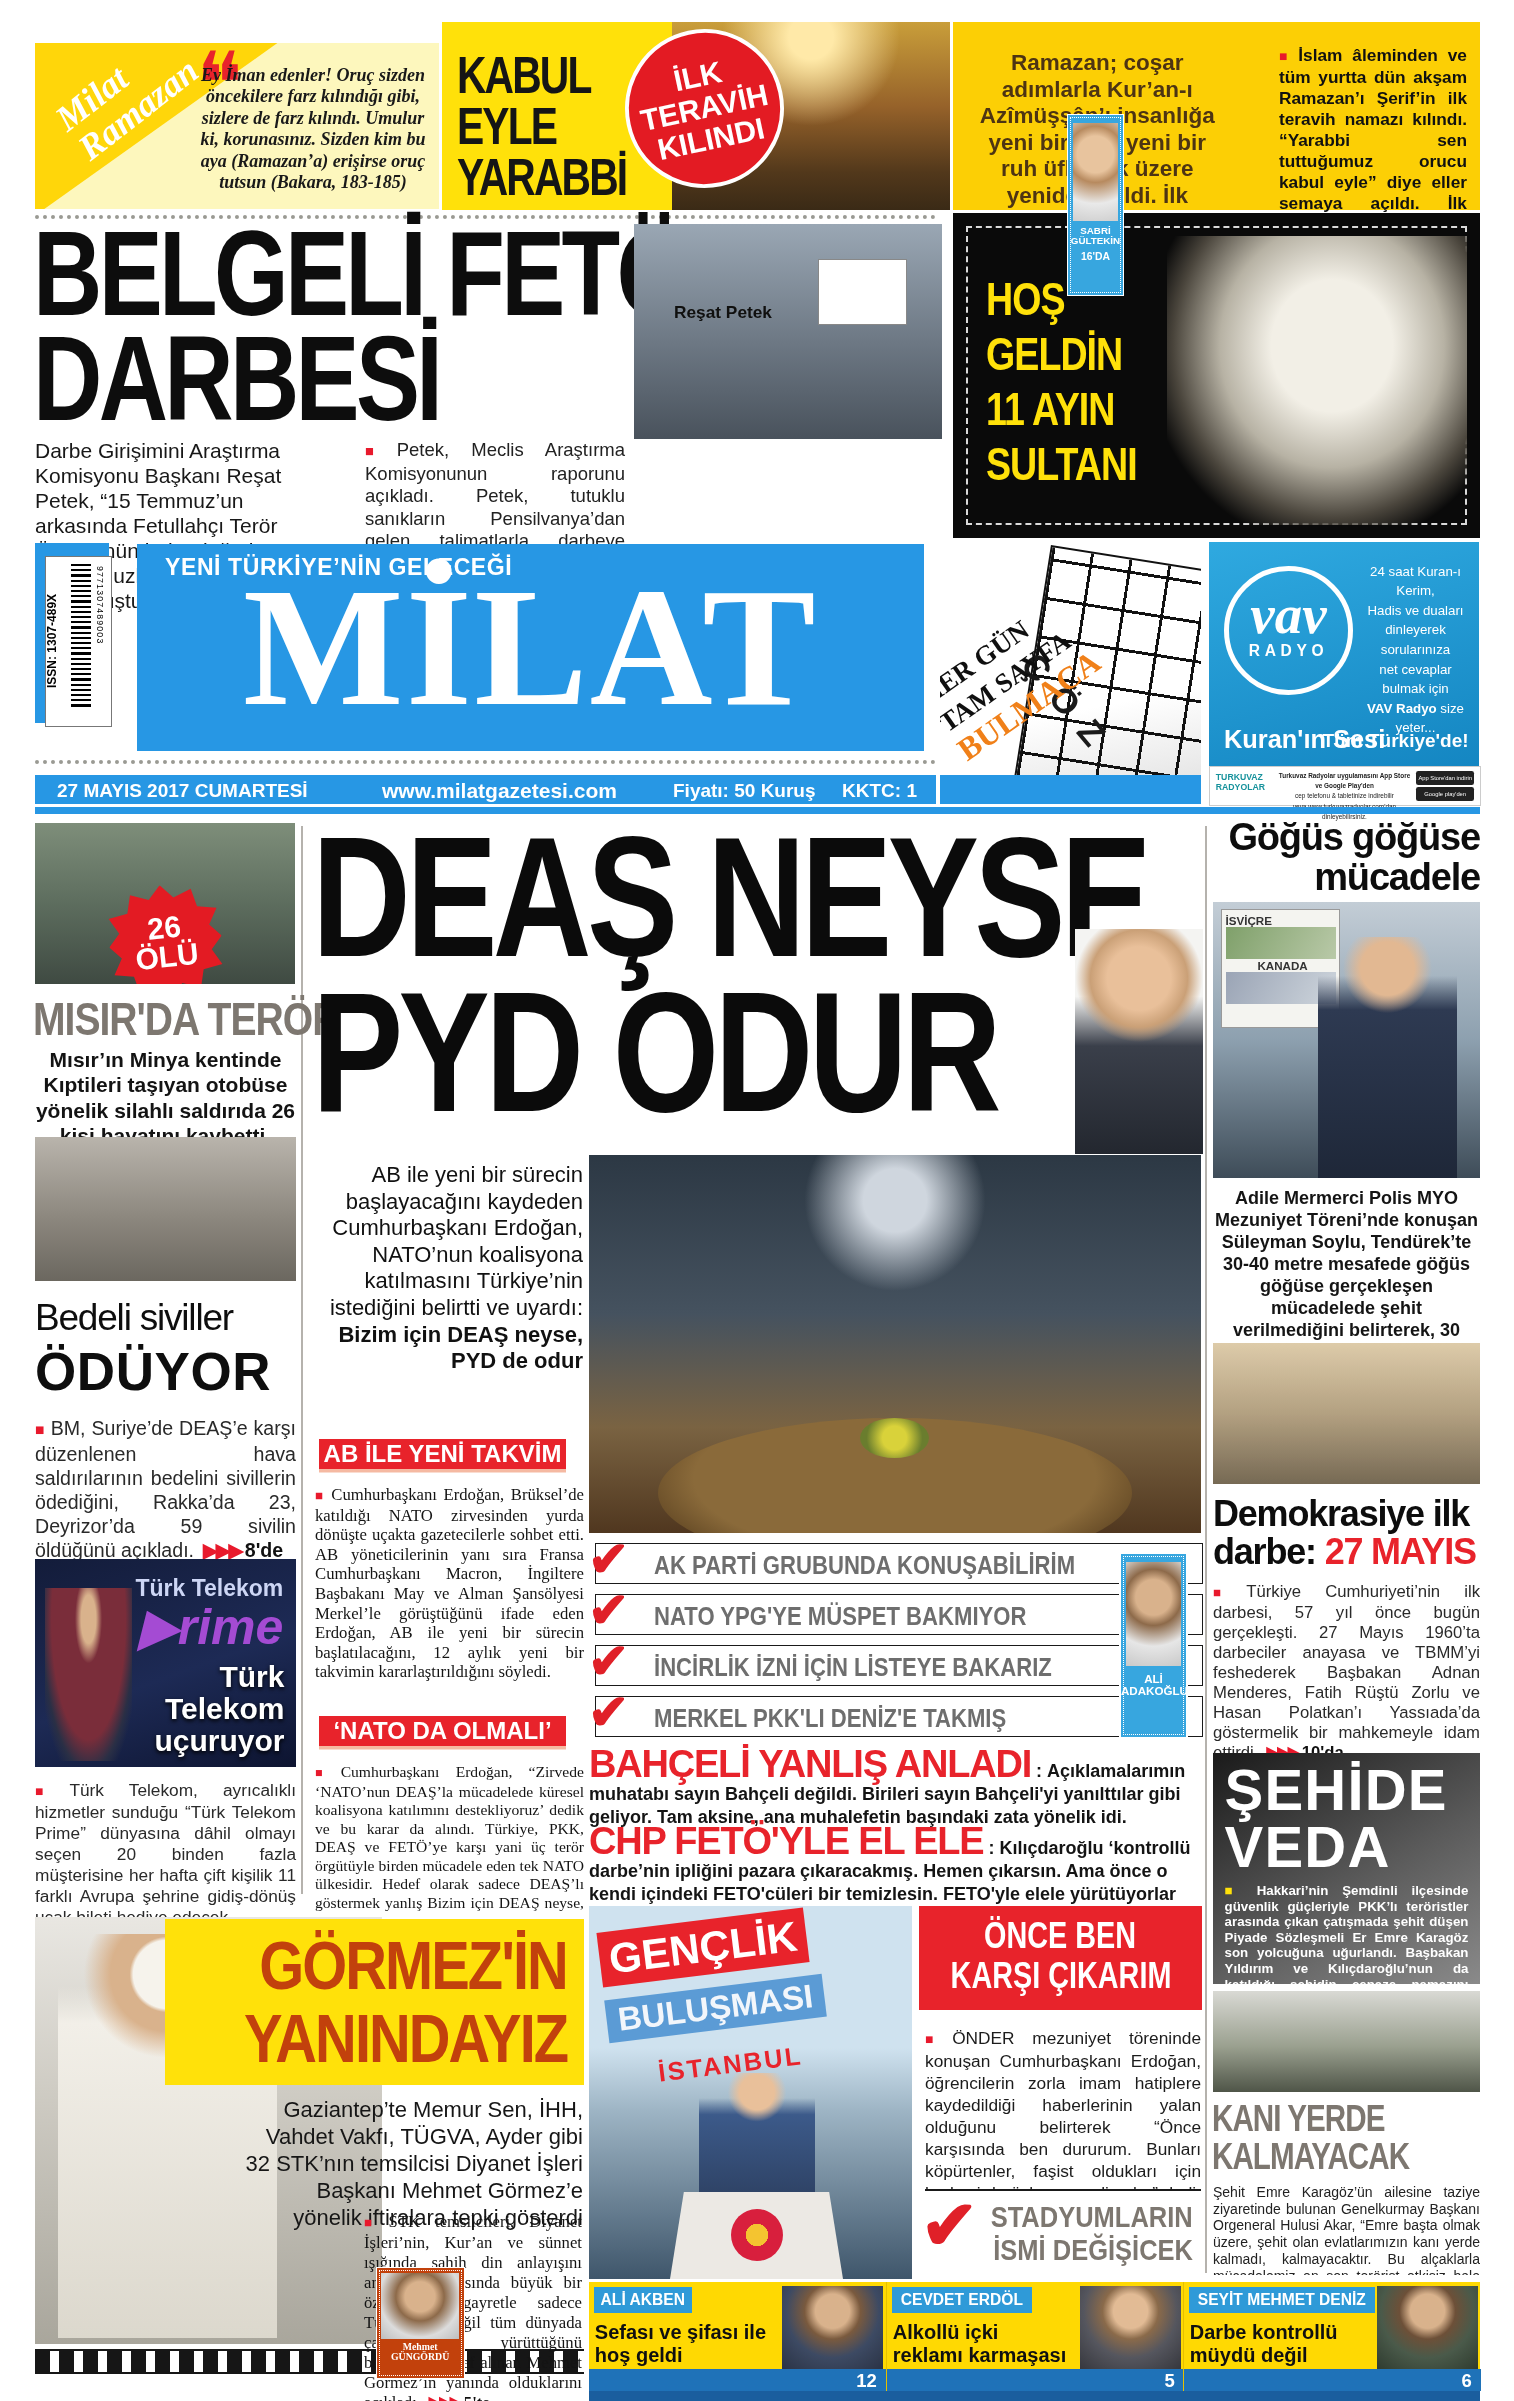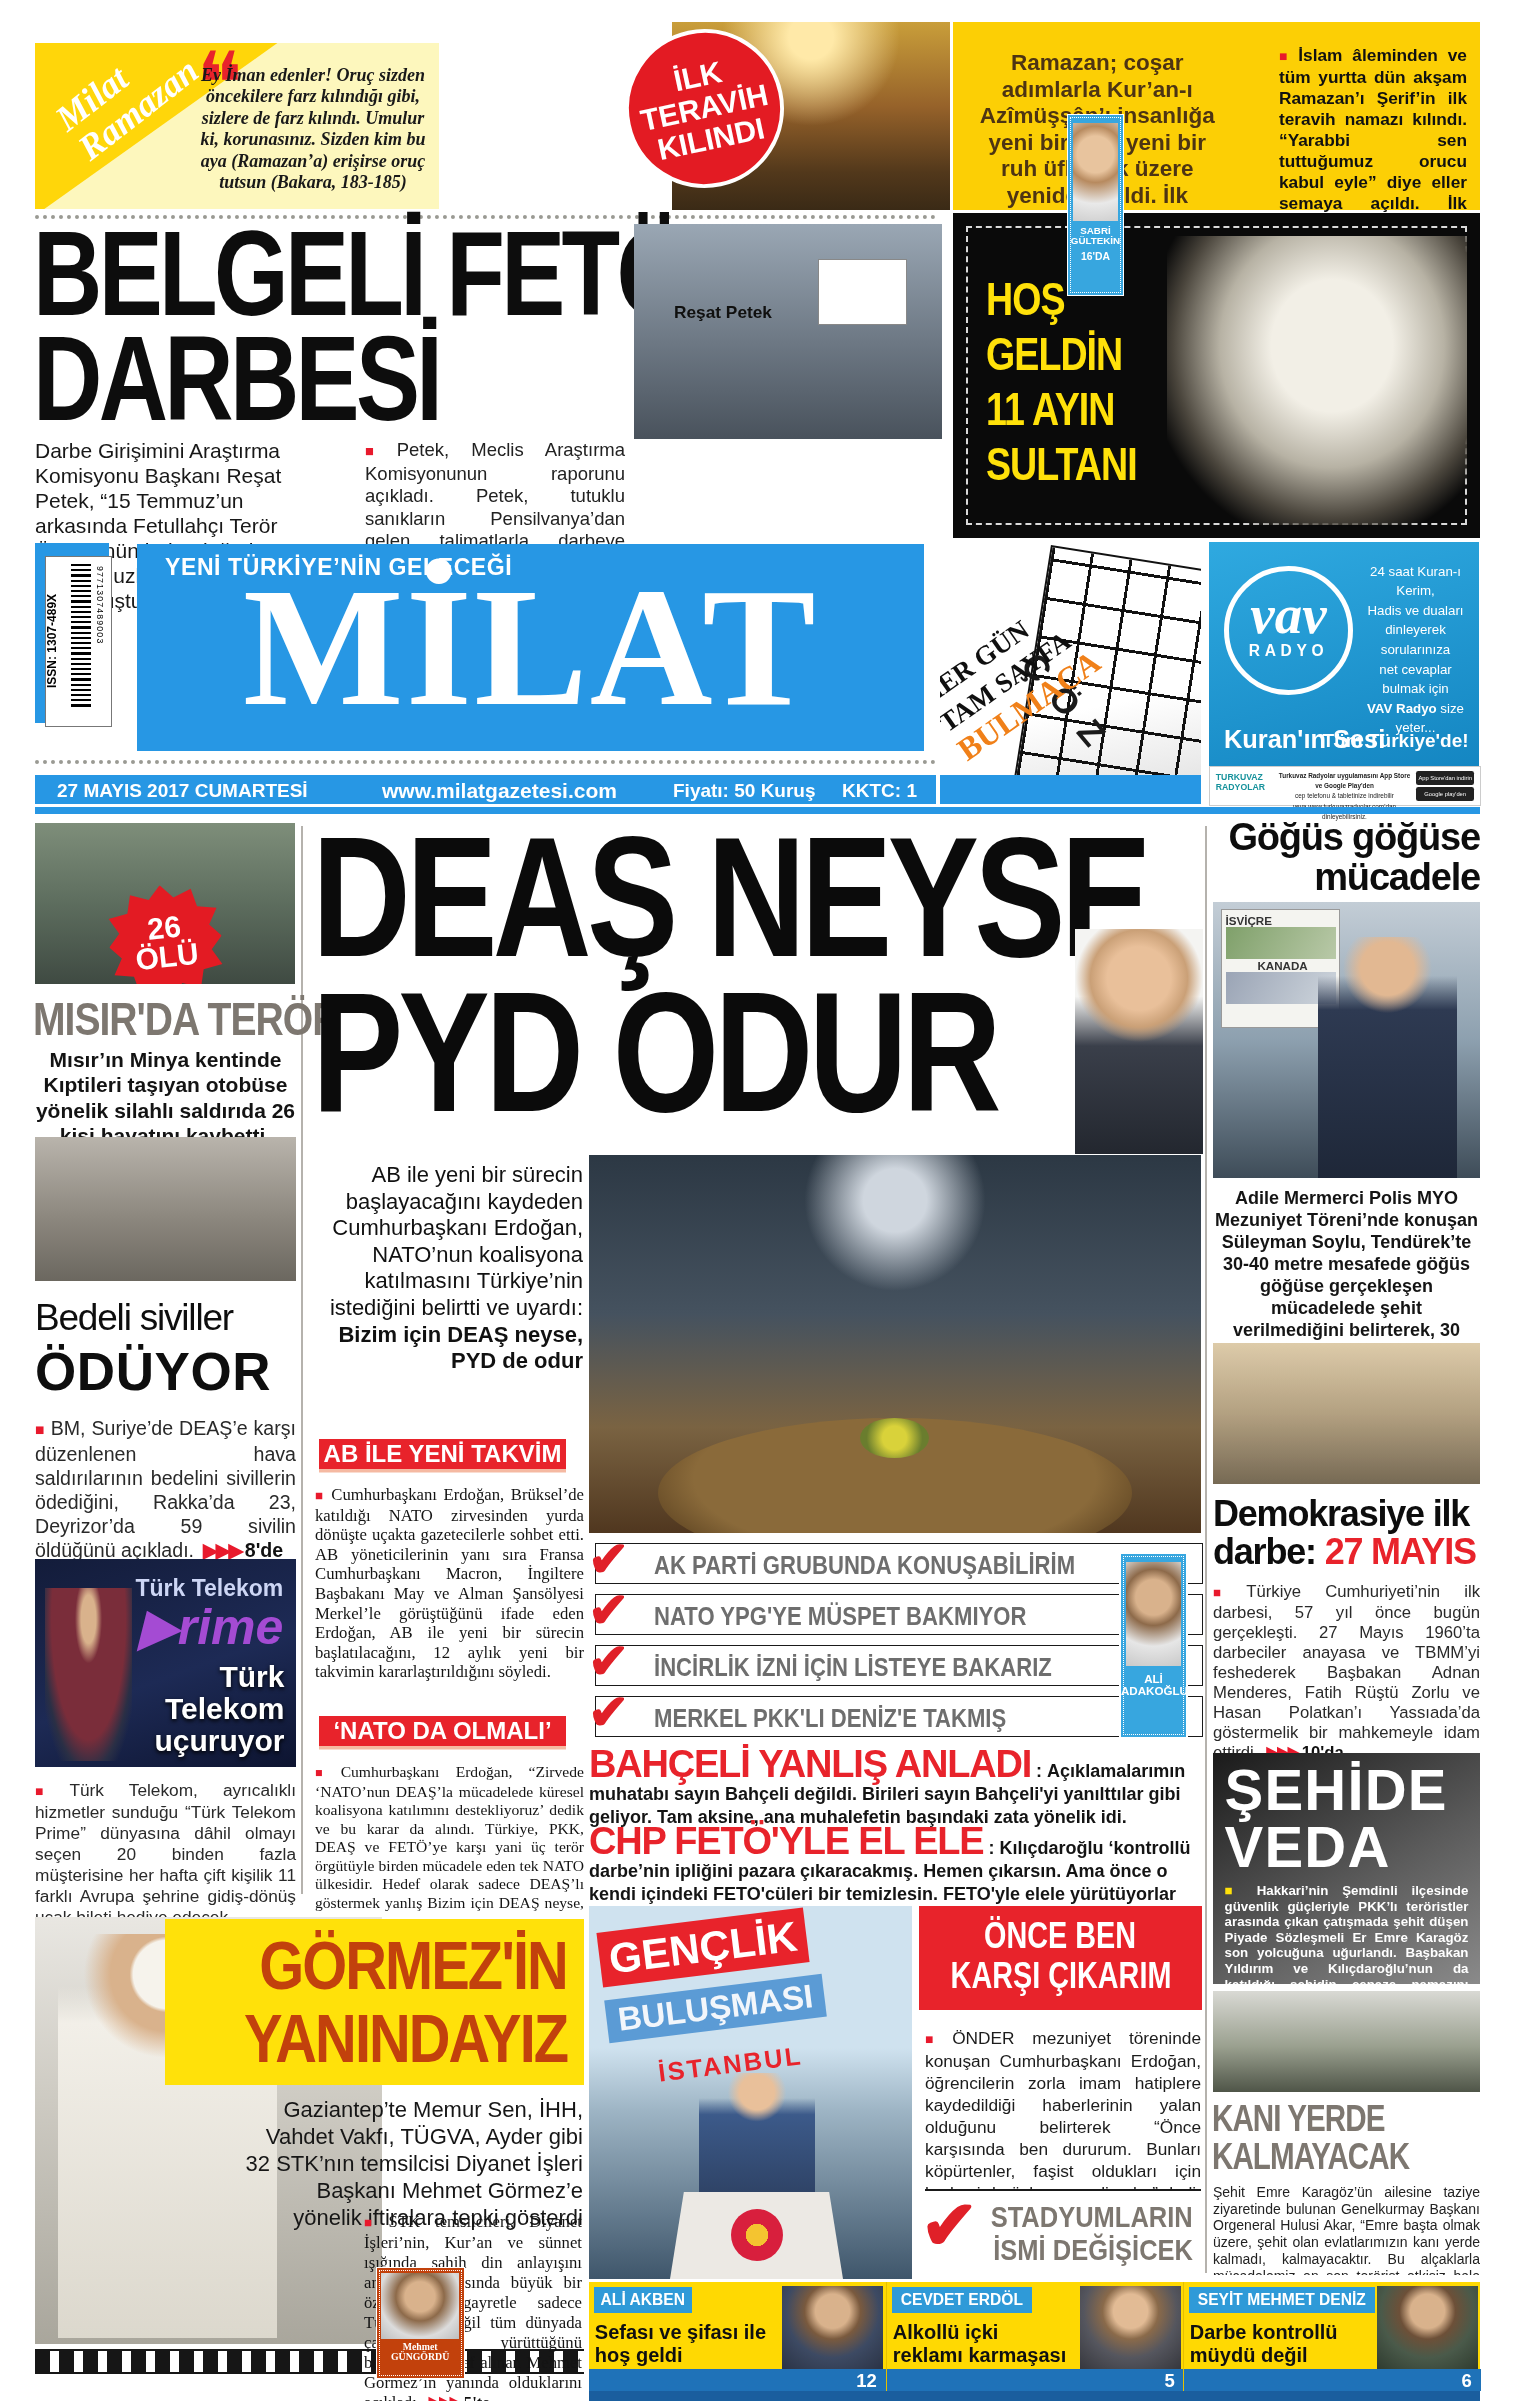--- a/index.html
+++ b/index.html
@@ -26,20 +26,27 @@
   <div class="abs" style="left:35px;top:43px;width:404px;height:166px;background:#fdf7bd;overflow:hidden;">
     <div class="abs" style="inset:0;background:#ffd60a;clip-path:polygon(0 0,60% 0,0 104%);"></div>
     <div class="abs" style="left:22px;top:15px;transform:rotate(-38deg);color:#fff;font-family:'Liberation Serif',serif;font-style:italic;font-weight:700;font-size:36px;line-height:37px;">
       <span>Milat</span><br>
       <span>Ramazan</span>
     </div>
     <span class="abs" style="left:161px;top:-10.4px;color:#e8232b;font-size:87px;font-family:'Liberation Serif',serif;">❝</span>
     <div class="abs" style="right:8px;top:22px;width:236px;font-family:'Liberation Serif',serif;font-style:italic;font-weight:600;font-size:18px;line-height:21.4px;color:#191919;text-align:center;">Ey İman edenler! Oruç sizden öncekilere farz kılındığı gibi, sizlere de farz kılındı. Umulur ki, korunasınız. Sizden kim bu aya (Ramazan’a) erişirse oruç tutsun (Bakara, 183-185)</div>
   </div>
 
+  <div class="abs" style="left:442px;top:22px;width:230px;height:188px;background:#ffe10a;">
+    <div style="padding:28px 0 0 15px;font-weight:900;font-size:51px;line-height:51px;letter-spacing:-2.3px;color:#151515;">
+      <span class="cx">KABUL</span><br>
+      <span class="cx">EYLE</span><br>
+      <span class="cx">YARABBİ</span>
+    </div>
+  </div>
 
   <div class="ph" style="left:672px;top:22px;width:278px;height:188px;background:radial-gradient(circle at 50% 8%,#ffe9a8 0 10%,transparent 40%),linear-gradient(180deg,#c99e3a,#96622a 45%,#52381b 80%,#3a2a16);">
   </div>
 
   <div class="abs" style="left:625px;top:29px;width:151px;height:151px;background:#e31b23;border-radius:50%;border:4px solid #fff;transform:rotate(-12deg);color:#fff;font-weight:900;text-align:center;z-index:4;">
     <div style="margin-top:26.6px;font-size:30px;line-height:32px;">
       <span>İLK</span><br>
       <span>TERAVİH</span><br>
       <span>KILINDI</span>
     </div>

